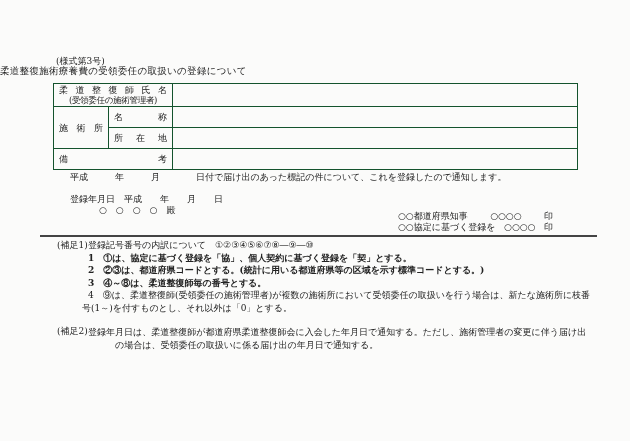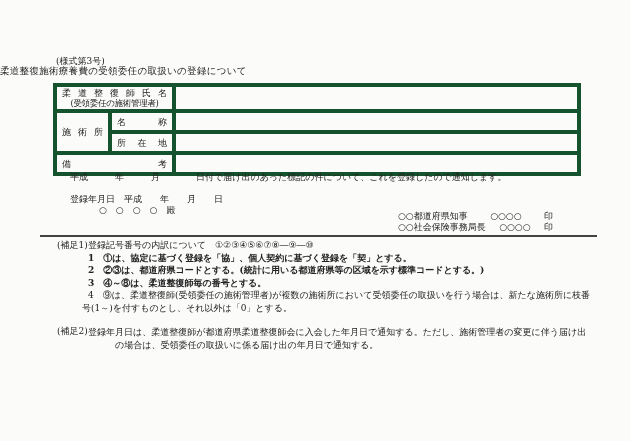--- a/index.html
+++ b/index.html
@@ -12,21 +12,21 @@
   #page{position:relative;width:630px;height:441px;overflow:hidden;}
   .abs{position:absolute;font-size:9px;line-height:11px;white-space:pre;}
   .title{font-size:9.5px;letter-spacing:.3px;text-align:left;}
   
   #reg-table{
     position:absolute;left:53px;top:83px;width:524px;
     border-collapse:collapse;table-layout:fixed;
     border:1.5px solid #777;
   }
   #reg-table td{
-    border:4px solid #14532d;
+    border:1px solid #14532d;
     font-size:9px;line-height:10px;
     padding:1px 5px;vertical-align:middle;
     overflow:hidden;
   }
   .jlabel{width:100%;text-align:justify;text-align-last:justify;}
   .sublabel{font-size:8.5px;text-align:center;white-space:nowrap;letter-spacing:-0.3px;}
   
   #sig-block{position:absolute;left:398px;top:211px;width:155px;}
   .sig-row{display:flex;justify-content:space-between;font-size:9px;line-height:10.5px;}
   
@@ -94,21 +94,21 @@
   <div class="abs" style="left:70px;top:194px;">登録年月日　平成　　年　　月　　日</div>
   <div class="abs" style="left:99px;top:205px;">○　○　○　○　殿</div>
 
   <div id="sig-block">
     <div class="sig-row">
       <span>○○都道府県知事</span>
       <span>○○○○</span>
       <span>印</span>
     </div>
     <div class="sig-row">
-      <span>○○社会保険事務局長</span>
+      <span>○○協定に基づく登録を</span>
       <span>○○○○</span>
       <span>印</span>
     </div>
   </div>
 
   <div id="divider"></div>
 
   <div class="abs" style="left:57px;top:240px;">(補足1)</div>
   <div class="abs" style="left:88px;top:240px;">登録記号番号の内訳について</div>
   <div class="abs" style="left:215px;top:240px;">①②③④⑤⑥⑦⑧―⑨―⑩</div>

